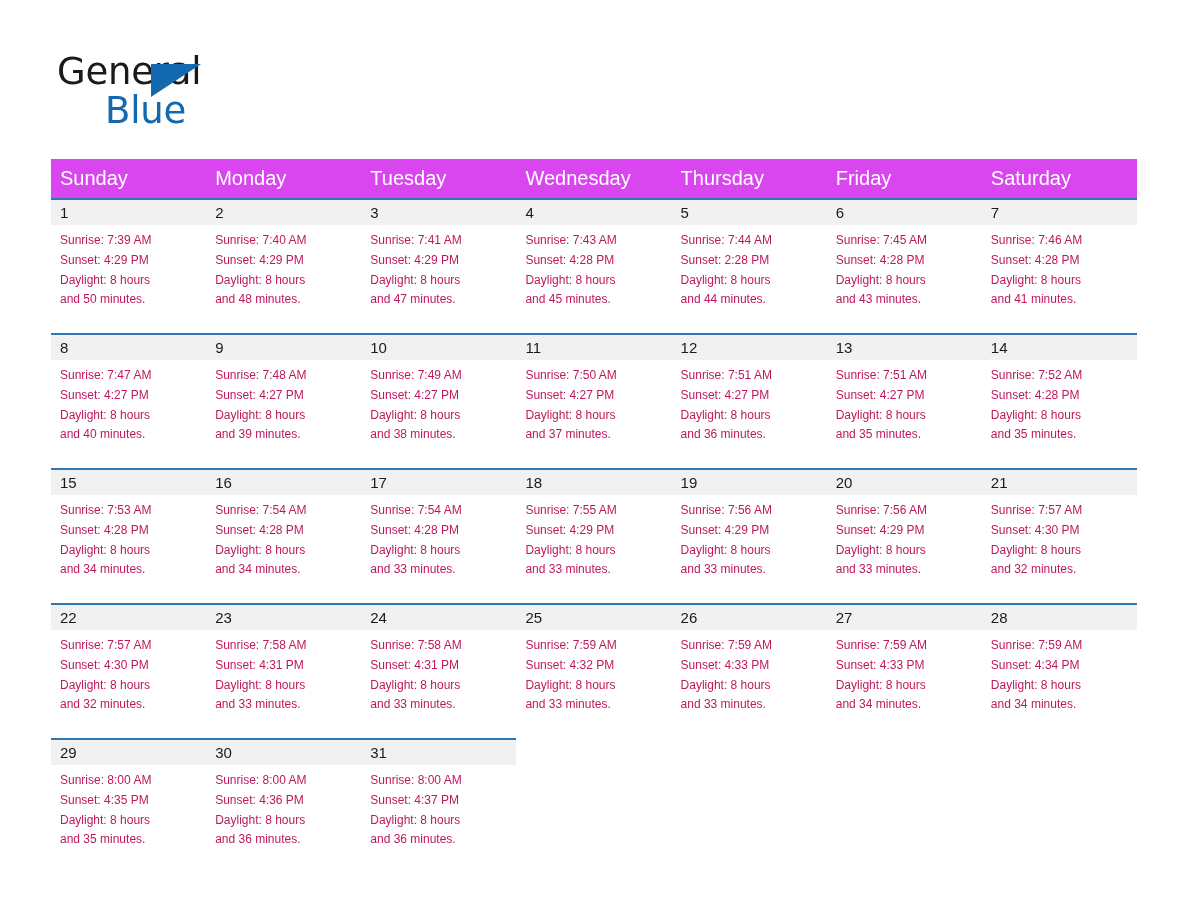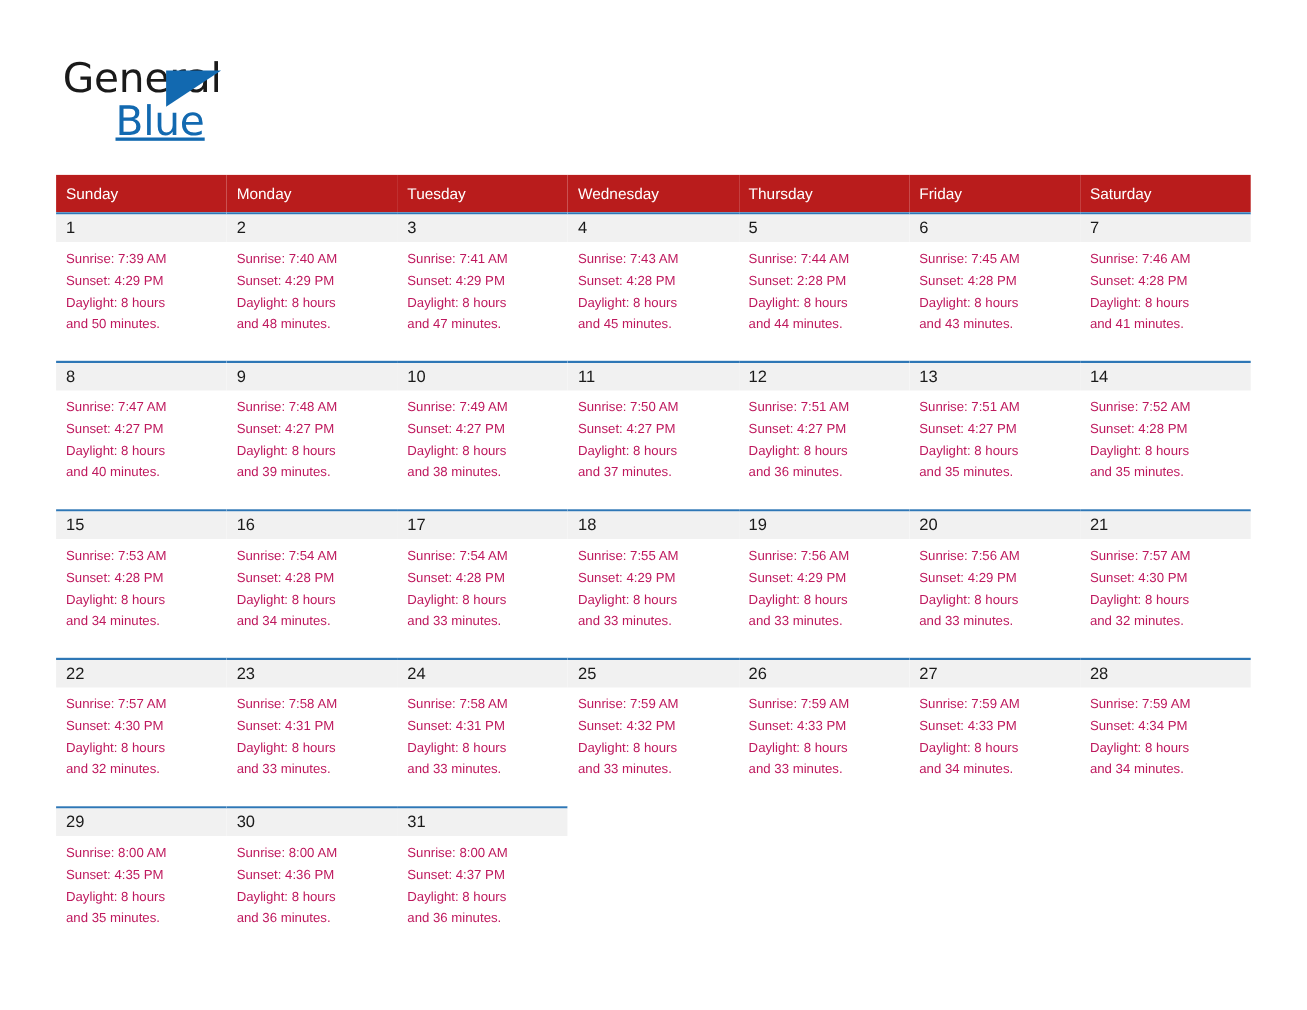--- a/index.html
+++ b/index.html
@@ -59,21 +59,20 @@
   .brand-line2 {
     position: absolute;
     left: 48px;
     top: 39px;
     font-size: 37px;
     letter-spacing: -0.2px;
     color: #1269b0;
     font-family: "DejaVu Sans", sans-serif;
     font-weight: 400;
     line-height: 40px;
-    text-decoration: underline;
   }
 
   .title-block {
     position: absolute;
     right: 55px;
     top: 50px;
     text-align: right;
   }
   .month-title {
     font-size: 43px;
@@ -94,23 +93,23 @@
   
   .calendar {
     position: absolute;
     left: 51px;
     top: 159px;
     width: 1086px;
     border-collapse: collapse;
     table-layout: fixed;
   }
   .calendar th {
-    background: #b91c1c;
+    background: #d946ef;
     color: #ffffff;
-    font-size: 14px;
+    font-size: 20px;
     font-weight: 400;
     text-align: left;
     padding: 8px 0 8px 9px;
     height: 18px;
     border: 0;
   }
   .calendar td {
     vertical-align: top;
     padding: 0;
     border: 0;

